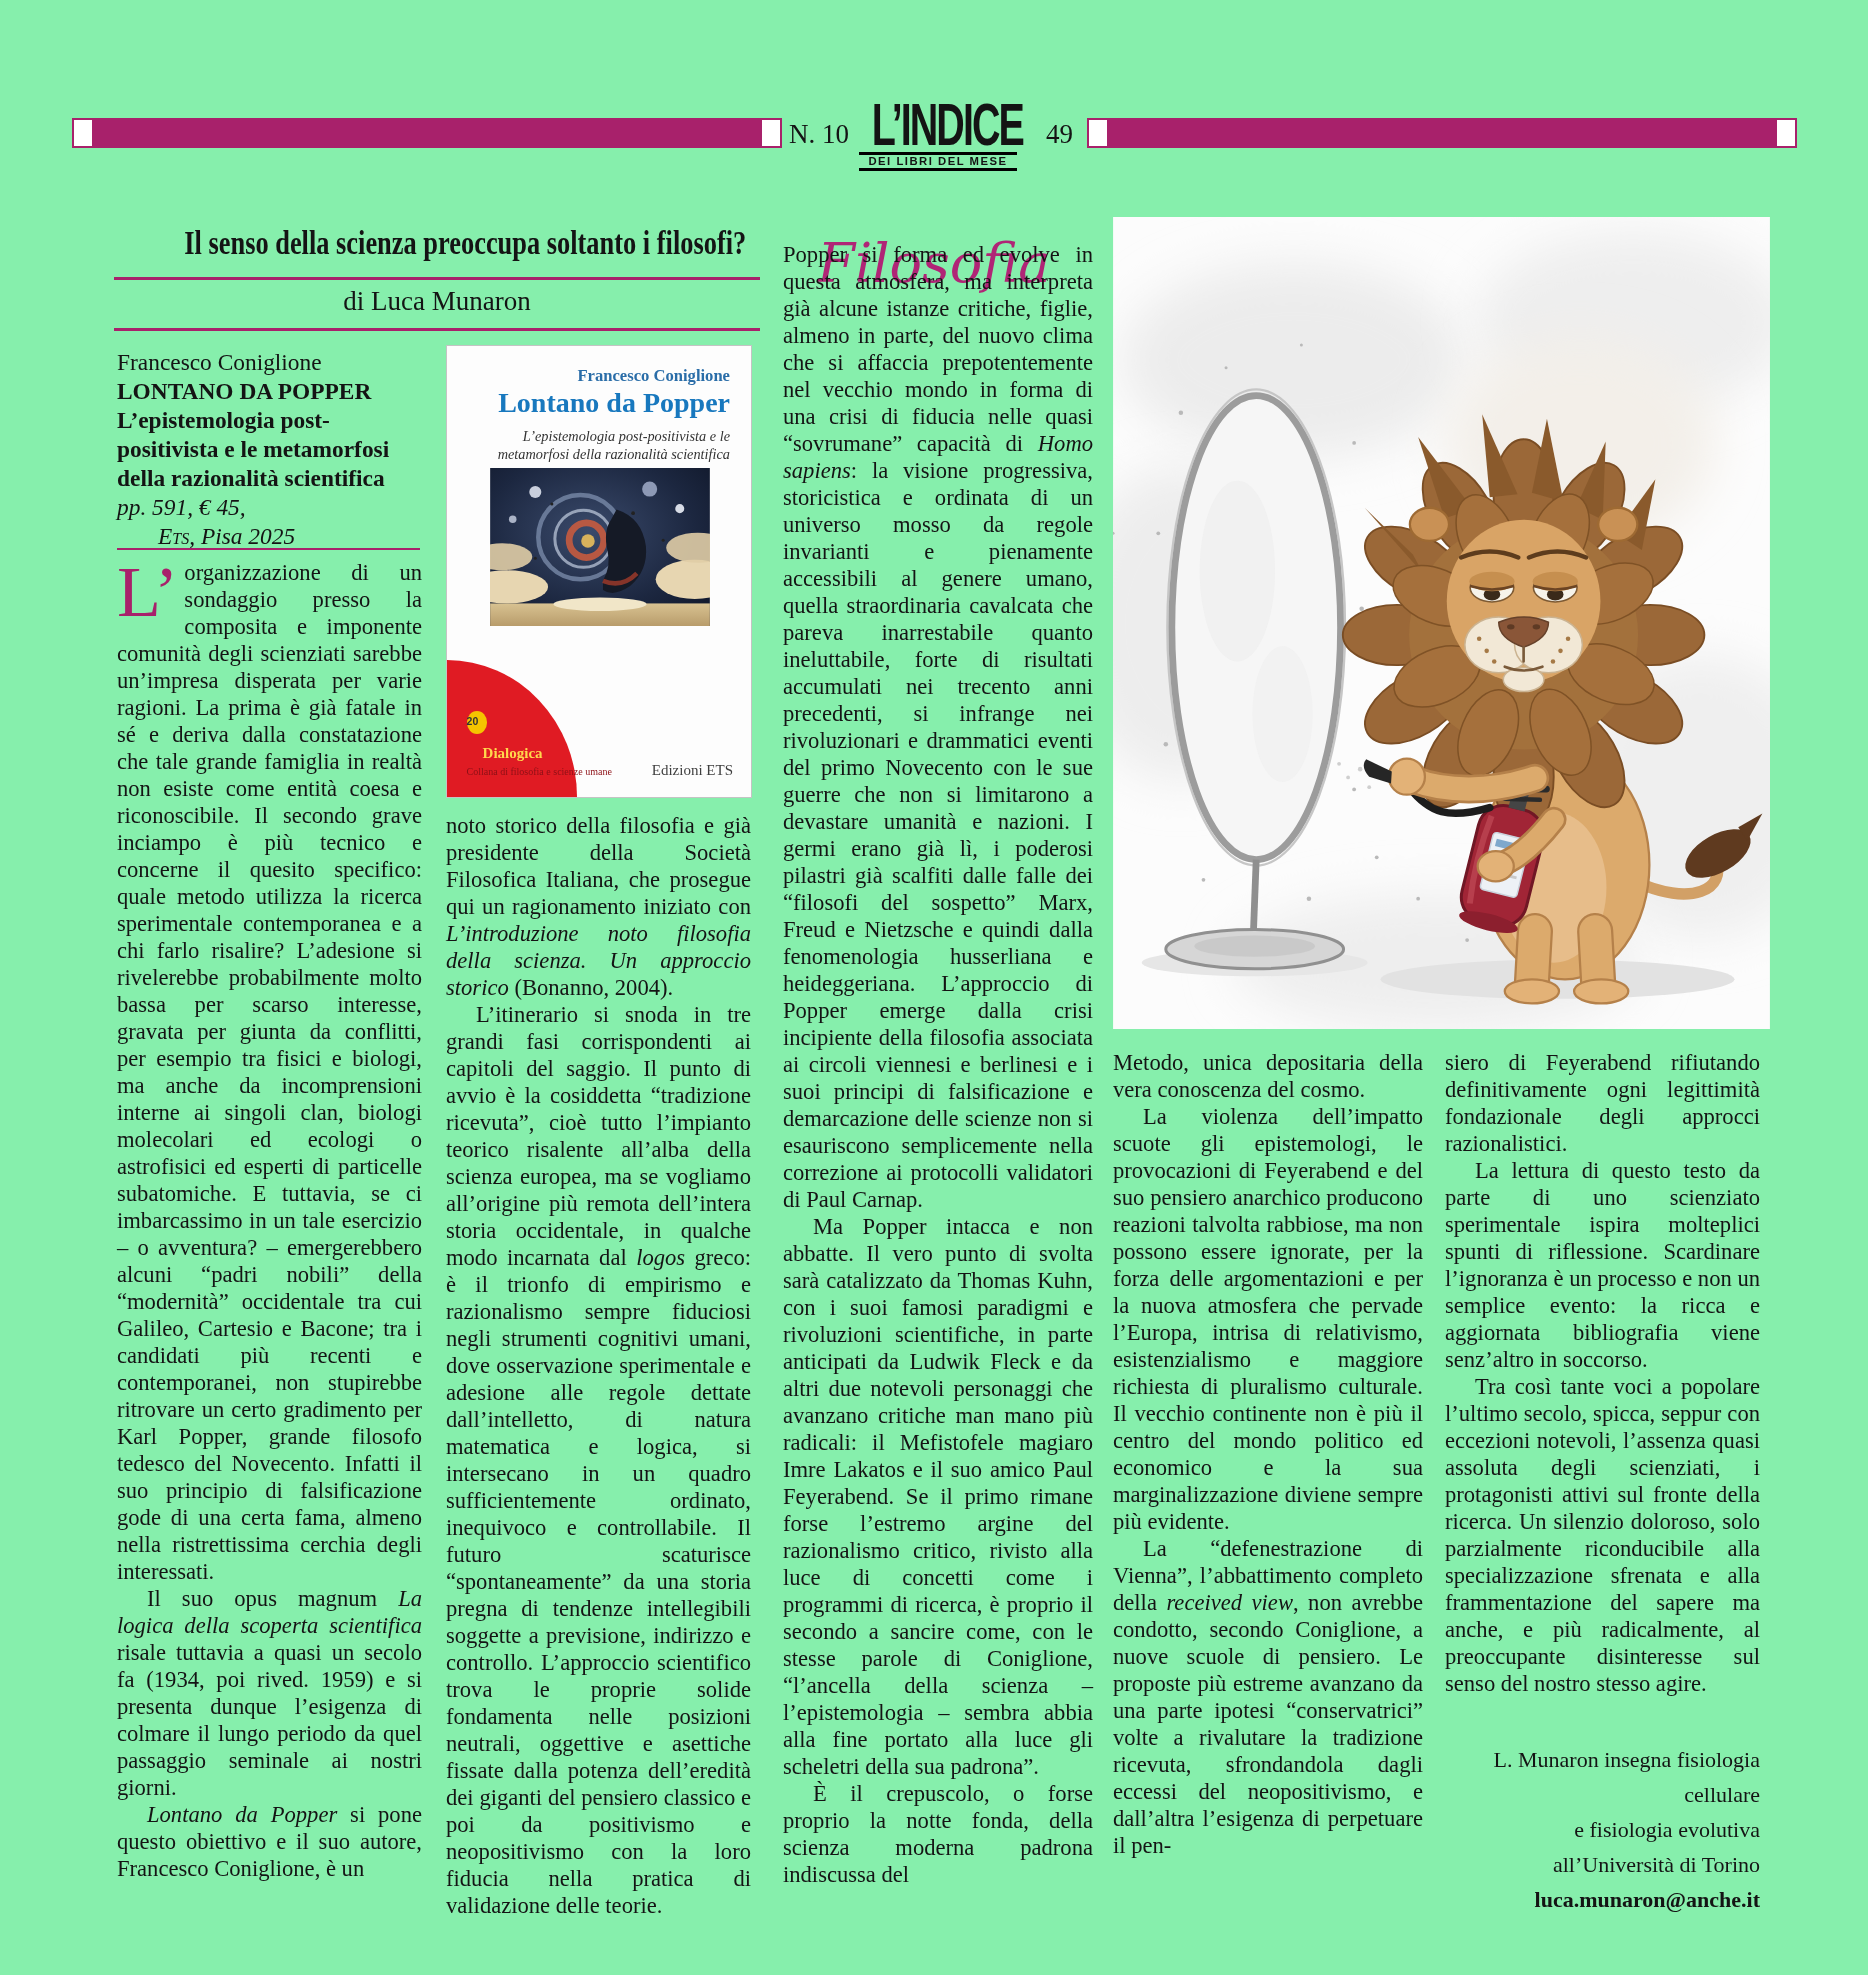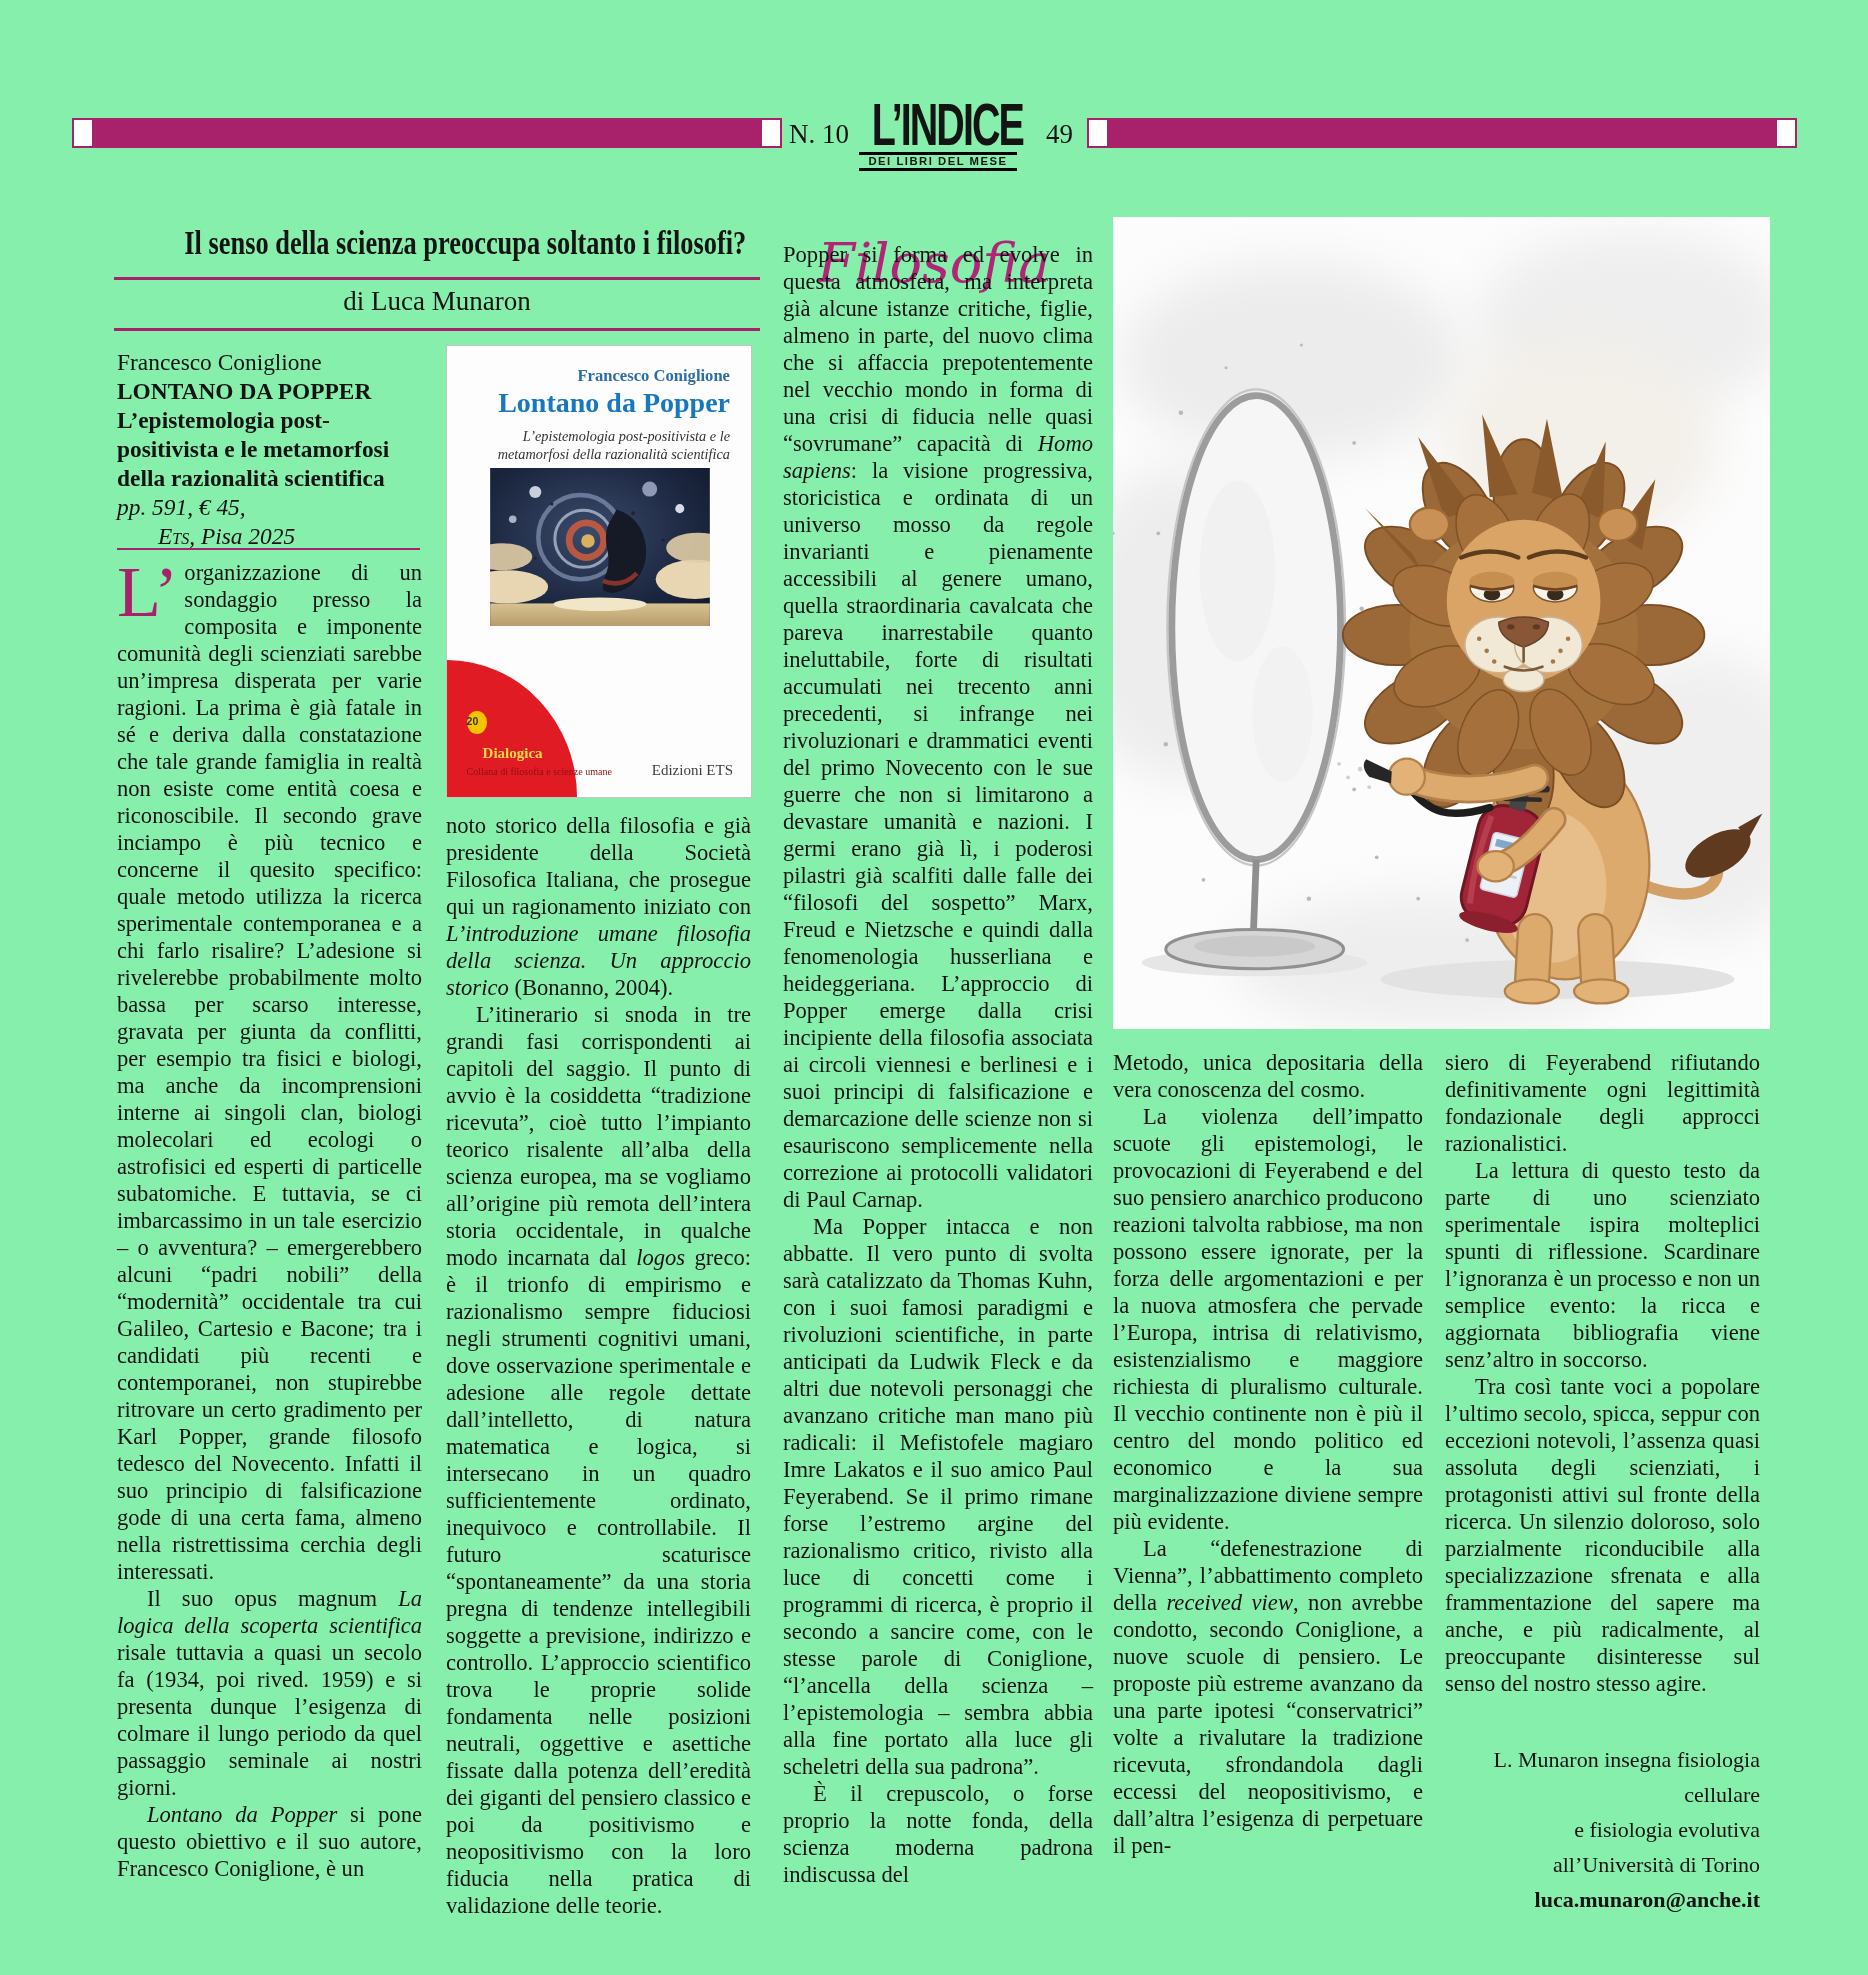--- a/index.html
+++ b/index.html
@@ -156,21 +156,21 @@
       <ellipse cx="146" cy="181" rx="62" ry="9" fill="#f1e6c8"></ellipse>
     </svg>
     <div class="cover-red"></div>
     <div class="cover-badge">20</div>
     <div class="cover-series">Dialogica</div>
     <div class="cover-tagline">Collana di filosofia e scienze umane</div>
     <div class="cover-pub">Edizioni ETS</div>
   </div>
 
   <div class="col c2">
-    <p class="first"><span>noto storico della filosofia e già presidente della Società Filosofica Italiana, che prosegue qui un ragionamento iniziato con </span><span class="i">L’introduzione umane filosofia della scienza. Un approccio storico</span><span> (Bonanno, 2004).</span></p>
+    <p class="first"><span>noto storico della filosofia e già presidente della Società Filosofica Italiana, che prosegue qui un ragionamento iniziato con </span><span class="i">L’introduzione noto filosofia della scienza. Un approccio storico</span><span> (Bonanno, 2004).</span></p>
     <p><span>L’itinerario si snoda in tre grandi fasi corrispondenti ai capitoli del saggio. Il punto di avvio è la cosiddetta “tradizione ricevuta”, cioè tutto l’impianto teorico risalente all’alba della scienza europea, ma se vogliamo all’origine più remota dell’intera storia occidentale, in qualche modo incarnata dal </span><span class="i">logos</span><span> greco: è il trionfo di empirismo e razionalismo sempre fiduciosi negli strumenti cognitivi umani, dove osservazione sperimentale e adesione alle regole dettate dall’intelletto, di natura matematica e logica, si intersecano in un quadro sufficientemente ordinato, inequivoco e controllabile. Il futuro scaturisce “spontaneamente” da una storia pregna di tendenze intellegibili soggette a previsione, indirizzo e controllo. L’approccio scientifico trova le proprie solide fondamenta nelle posizioni neutrali, oggettive e asettiche fissate dalla potenza dell’eredità dei giganti del pensiero classico e poi da positivismo e neopositivismo con la loro fiducia nella pratica di validazione delle teorie.</span></p>
   </div>
 
   <div class="col c3">
     <p class="first"><span>Popper si forma ed evolve in questa atmosfera, ma interpreta già alcune istanze critiche, figlie, almeno in parte, del nuovo clima che si affaccia prepotentemente nel vecchio mondo in forma di una crisi di fiducia nelle quasi “sovrumane” capacità di </span><span class="i">Homo sapiens</span><span>: la visione progressiva, storicistica e ordinata di un universo mosso da regole invarianti e pienamente accessibili al genere umano, quella straordinaria cavalcata che pareva inarrestabile quanto ineluttabile, forte di risultati accumulati nei trecento anni precedenti, si infrange nei rivoluzionari e drammatici eventi del primo Novecento con le sue guerre che non si limitarono a devastare umanità e nazioni. I germi erano già lì, i poderosi pilastri già scalfiti dalle falle dei “filosofi del sospetto” Marx, Freud e Nietzsche e quindi dalla fenomenologia husserliana e heideggeriana. L’approccio di Popper emerge dalla crisi incipiente della filosofia associata ai circoli viennesi e berlinesi e i suoi principi di falsificazione e demarcazione delle scienze non si esauriscono semplicemente nella correzione ai protocolli validatori di Paul Carnap.</span></p>
     <p>Ma Popper intacca e non abbatte. Il vero punto di svolta sarà catalizzato da Thomas Kuhn, con i suoi famosi paradigmi e rivoluzioni scientifiche, in parte anticipati da Ludwik Fleck e da altri due notevoli personaggi che avanzano critiche man mano più radicali: il Mefistofele magiaro Imre Lakatos e il suo amico Paul Feyerabend. Se il primo rimane forse l’estremo argine del razionalismo critico, rivisto alla luce di concetti come i programmi di ricerca, è proprio il secondo a sancire come, con le stesse parole di Coniglione, “l’ancella della scienza – l’epistemologia – sembra abbia alla fine portato alla luce gli scheletri della sua padrona”.</p>
     <p>È il crepuscolo, o forse proprio la notte fonda, della scienza moderna padrona indiscussa del</p>
   </div>
 
   <div class="illustration" aria-label="Cartoon lion with a huge shaggy mane and half-closed eyes standing upright, pointing the hose of a red fire extinguisher at an empty oval standing mirror">

